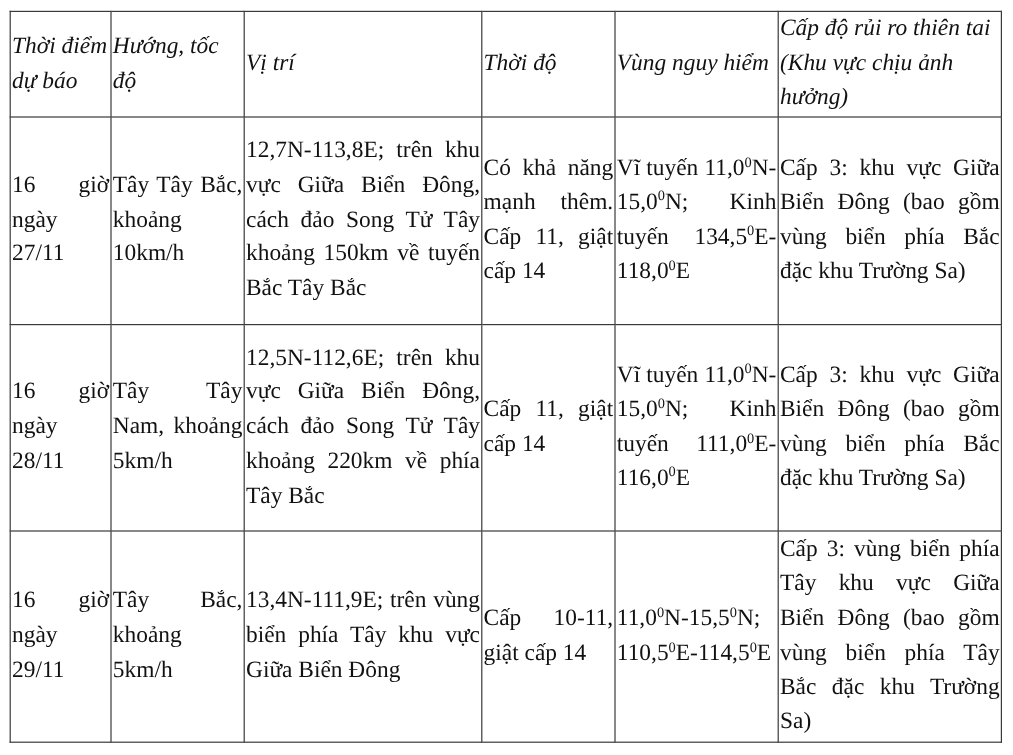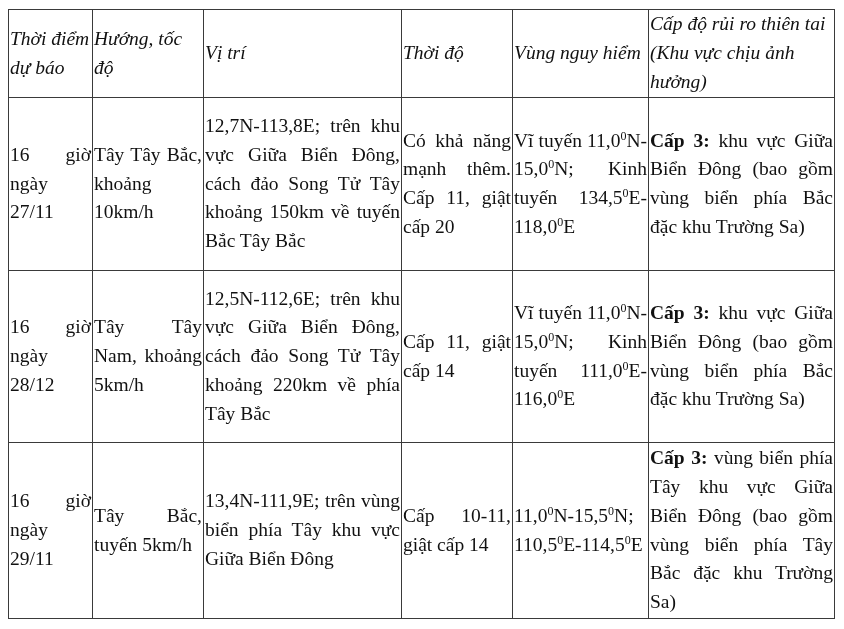--- a/index.html
+++ b/index.html
@@ -40,21 +40,21 @@
     col.c1 { width: 84px; }
     col.c2 { width: 111px; }
     col.c3 { width: 198px; }
     col.c4 { width: 111px; }
     col.c5 { width: 136px; }
     col.c6 { width: 186px; }
     tr.head { height: 88px; }
     tr.r1 { height: 173px; }
     tr.r2 { height: 172px; }
     tr.r3 { height: 176px; }
-    .lbl { font-weight: bold; }
+    .lbl { font-weight: normal; }
     sup { font-size: 12px; line-height: 0; vertical-align: 7px; }
   </style>
 </head>
 <body>
 
 <table class="forecast">
   <colgroup>
     <col class="c1">
       <col class="c2">
       <col class="c3">
@@ -69,36 +69,36 @@
     <th>Vị trí</th>
     <th>Thời độ</th>
     <th>Vùng nguy hiểm</th>
     <th>Cấp độ rủi ro thiên tai (Khu vực chịu ảnh hưởng)</th>
   </tr>
 
   <tr class="r1">
     <td>16 giờ ngày 27/11</td>
     <td>Tây Tây Bắc, khoảng 10km/h</td>
     <td>12,7N-113,8E; trên khu vực Giữa Biển Đông, cách đảo Song Tử Tây khoảng 150km về tuyến Bắc Tây Bắc</td>
-    <td>Có khả năng mạnh thêm. Cấp 11, giật cấp 20</td>
+    <td>Có khả năng mạnh thêm. Cấp 11, giật cấp 14</td>
     <td><span>Vĩ tuyến </span><span>11,0</span><sup>0</sup><span>N-</span><span>15,0</span><sup>0</sup><span>N; Kinh tuyến </span><span>134,5</span><sup>0</sup><span>E-</span><span>118,0</span><sup>0</sup><span>E</span></td>
     <td><span class="lbl">Cấp 3:</span><span> khu vực Giữa Biển Đông (bao gồm vùng biển phía Bắc đặc khu Trường Sa)</span></td>
   </tr>
 
   <tr class="r2">
-    <td>16 giờ ngày 28/12</td>
+    <td>16 giờ ngày 28/11</td>
     <td>Tây Tây Nam, khoảng 5km/h</td>
     <td>12,5N-112,6E; trên khu vực Giữa Biển Đông, cách đảo Song Tử Tây khoảng 220km về phía Tây Bắc</td>
     <td>Cấp 11, giật cấp 14</td>
     <td><span>Vĩ tuyến </span><span>11,0</span><sup>0</sup><span>N-</span><span>15,0</span><sup>0</sup><span>N; Kinh tuyến </span><span>111,0</span><sup>0</sup><span>E-</span><span>116,0</span><sup>0</sup><span>E</span></td>
     <td><span class="lbl">Cấp 3:</span><span> khu vực Giữa Biển Đông (bao gồm vùng biển phía Bắc đặc khu Trường Sa)</span></td>
   </tr>
 
   <tr class="r3">
     <td>16 giờ ngày 29/11</td>
-    <td>Tây Bắc, tuyến 5km/h</td>
+    <td>Tây Bắc, khoảng 5km/h</td>
     <td>13,4N-111,9E; trên vùng biển phía Tây khu vực Giữa Biển Đông</td>
     <td>Cấp 10-11, giật cấp 14</td>
     <td><span></span><span>11,0</span><sup>0</sup><span>N-</span><span>15,5</span><sup>0</sup><span>N; </span><span>110,5</span><sup>0</sup><span>E-</span><span>114,5</span><sup>0</sup><span>E</span></td>
     <td><span class="lbl">Cấp 3:</span><span> vùng biển phía Tây khu vực Giữa Biển Đông (bao gồm vùng biển phía Tây Bắc đặc khu Trường Sa)</span></td>
   </tr>
 </tbody>
   </table>
 
 </body></html>

